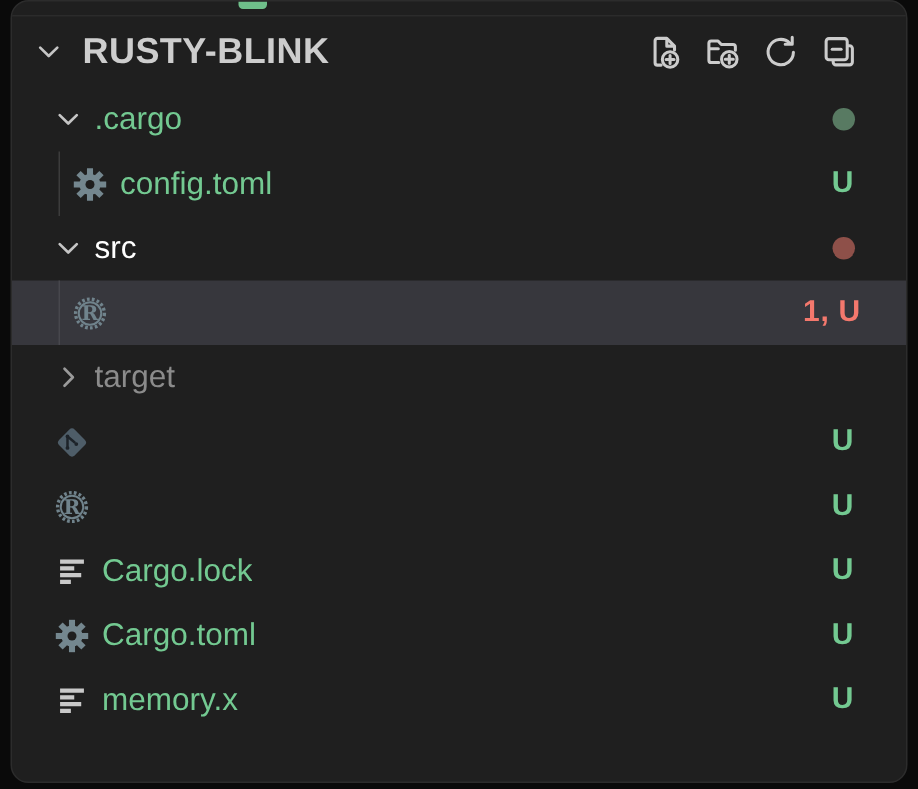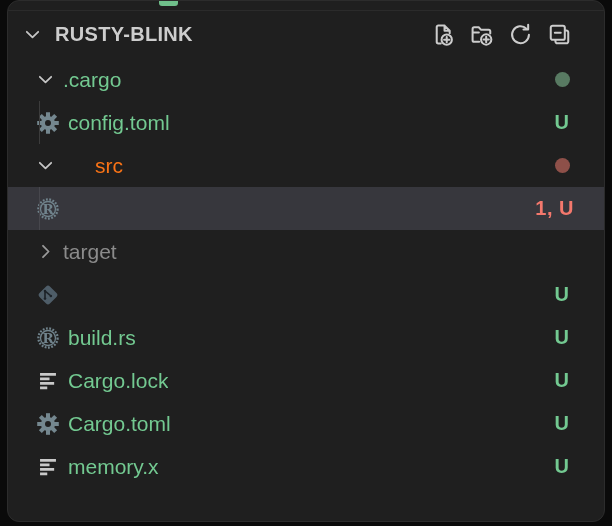--- a/index.html
+++ b/index.html
@@ -25,42 +25,42 @@
     position:absolute;left:151px;top:0;width:19px;height:5px;
     background:#6fbf8a;border-radius:0 0 3px 3px;
   }
   .header{
     height:47px;display:flex;align-items:center;
     padding:0 32px 0 14px;
   }
   .twisty{width:20px;height:20px;flex:0 0 20px;display:flex;align-items:center;justify-content:center;}
   .header .twisty{margin-right:13px;}
   .title{
-    color:#cdcdcd;font-size:20px;font-weight:700;letter-spacing:.3px;
+    color:#cdcdcd;font-size:24px;font-weight:700;letter-spacing:.3px;
     white-space:nowrap;
   }
   .header-actions{margin-left:auto;display:flex;gap:14px;align-items:center;}
   .action{width:25px;height:25px;display:flex;align-items:center;justify-content:center;cursor:pointer;background:none;border:none;padding:0;}
   .tree{display:block;}
   .row{
     height:43px;display:flex;align-items:center;position:relative;
     padding:0 30px 0 27px;font-size:21px;color:#ccc;cursor:pointer;
     box-sizing:border-box;
   }
-  .row.child{padding-left:27px;}
+  .row.child{padding-left:39px;}
   .row.selected{background:#37373d;}
   .guide{
     position:absolute;left:31px;top:0;bottom:0;width:1px;background:#3c3c3c;
   }
   .row.selected .guide{background:#47474d;}
   .file-icon{width:25px;height:25px;flex:0 0 25px;display:flex;align-items:center;justify-content:center;margin-right:8px;}
   .row .twisty{margin-right:8px;}
   .label{white-space:nowrap;overflow:hidden;text-overflow:ellipsis;}
   .label.green{color:#73c991;text-align:right;}
-  .label.red{color:#f97316;margin-left:32px;}
+  .label.red{color:#ffffff;}
   .label.gray{color:#8b8b8b;}
   .badge{
     margin-left:auto;min-width:24px;text-align:center;
     font-size:20px;font-weight:600;letter-spacing:.5px;white-space:nowrap;
   }
   .badge.green{color:#73c991;}
   .badge.red{color:#f4786d;}
   .dot{
     width:15px;height:15px;border-radius:50%;margin-left:auto;margin-right:4px;flex:0 0 15px;
   }
@@ -196,21 +196,20 @@
     </div>
 
     <div class="row">
       <span class="file-icon">
         <svg width="24" height="24" viewBox="0 0 16 16">
           <circle cx="8" cy="8" r="6.4" fill="none" stroke="#70838c" stroke-width="1.5" stroke-dasharray="1.2 1"></circle>
           <circle cx="8" cy="8" r="5" fill="none" stroke="#70838c" stroke-width="0.9"></circle>
           <text x="8" y="11.1" font-size="9" font-weight="bold" font-family="DejaVu Serif, serif" fill="#70838c" text-anchor="middle">R</text>
         </svg>
       </span>
-      <span class="label green">build.rs</span>
       <span class="badge green">U</span>
     </div>
 
     <div class="row">
       <span class="file-icon">
         <svg width="24" height="24" viewBox="0 0 16 16" stroke="#c9c9c9" stroke-width="1.9" stroke-linecap="butt">
           <path d="M2.7 3.6 h10.6 M2.7 6.6 h6.3 M2.7 9.6 h9.4 M2.7 12.6 h4.8"></path>
         </svg>
       </span>
       <span class="label green">Cargo.lock</span>

